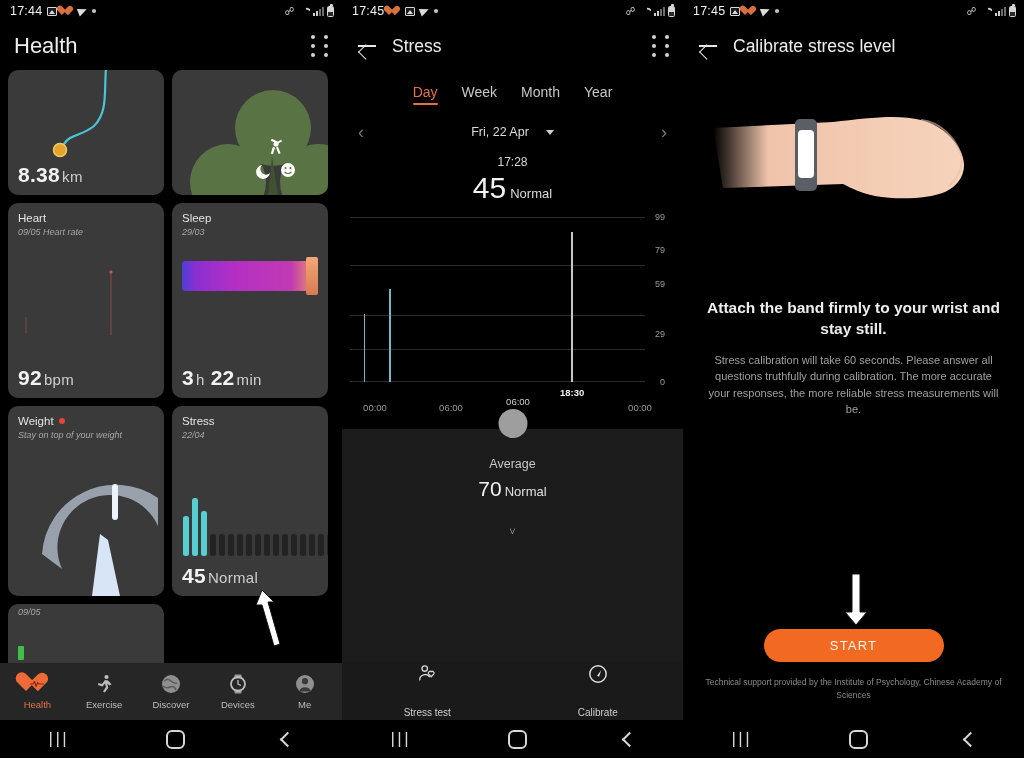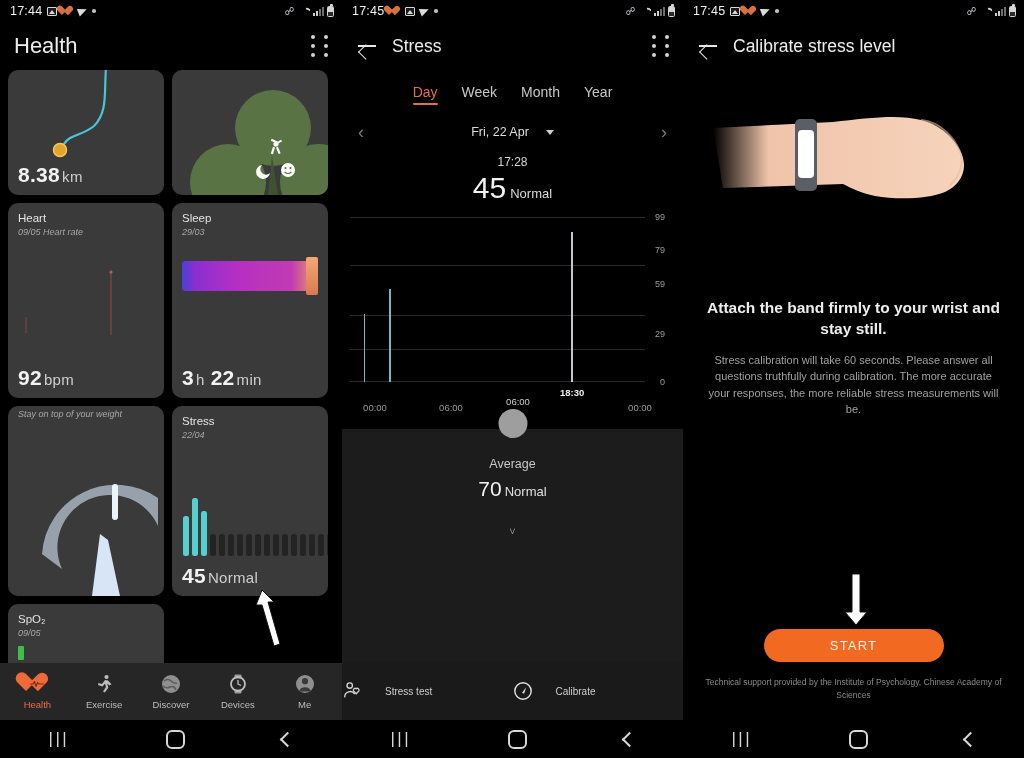--- a/index.html
+++ b/index.html
@@ -205,21 +205,21 @@
   .sum-col { flex:1; text-align:center; }
   .sum-lab { color:#c8c8c8; font-size:12.5px; }
   .sum-val { color:#f2f2f2; font-size:21px; margin-top:6px; }
   .sum-val .sm { font-size:13px; color:#e0e0e0; margin-left:3px; }
   .sheet-caret { text-align:center; margin-top:24px; color:#8d8d8d; font-size:11px; }
 
   .action-bar {
     position:absolute; left:0; bottom:38px; width:100%; height:58px; background:#1a1a1a;
     display:flex; align-items:center;
   }
-  .action { flex:1; display:flex; flex-direction:row; align-items:center; gap:23px;}
+  .action { flex:1; display:flex; flex-direction:column; align-items:center; gap:23px;}
   .action-label { color:#cfcfcf; font-size:10px; }
 
   
   .hand-wrap { margin-top:22px; height:190px; position:relative; }
   .c-head { color:#ededed; font-size:15.5px; font-weight:700; text-align:center; padding:0 22px; line-height:1.35; margin-top:16px; }
   .c-body { color:#a0a0a0; font-size:11px; text-align:center; padding:0 24px; line-height:1.5; margin-top:12px; }
   .start-btn {
     position:absolute; left:50%; transform:translateX(-50%); top:629px;
     width:180px; height:33px; border-radius:18px; background:#f26a21;
     color:#fff6ee; font-size:13px; letter-spacing:1.2px;
@@ -322,20 +322,24 @@
       <div class="card h2">
         <div class="card-title">Sleep</div>
         <div class="card-sub">29/03</div>
         <div class="sleepbar"></div>
         <div class="card-big">
           <span>3</span><span class="unit">h</span><span class="n2">22</span><span class="unit">min</span>
         </div>
       </div>
 
       <div class="card h3">
+        <div class="card-title">
+          <span>Weight</span>
+            <span class="red-dot"></span>
+        </div>
         <div class="card-sub">Stay on top of your weight</div>
         <svg class="gauge" viewBox="0 0 156 190">
           <path d="M34 148 A 74 74 0 0 1 150 92 L150 120 A 48 48 0 0 0 54 163 Z" fill="#a8b3c0" opacity="0.85"></path>
           <rect x="104" y="78" width="6" height="36" rx="3" fill="#eef3fa"></rect>
           <path d="M92 128 L100 134 L112 190 L84 190 Z" fill="#d7e5f7"></path>
         </svg>
       </div>
 
       <div class="card h3">
         <div class="card-title">Stress</div>
@@ -358,21 +362,20 @@
             <i style="height:22px"></i>
           <i style="height:22px"></i>
             <i style="height:22px"></i>
         </div>
         <div class="card-big">
           <span>45</span><span class="unit">Normal</span>
         </div>
       </div>
 
       <div class="card h4">
-        <div class="card-title">SpO₂</div>
         <div class="card-sub">09/05</div>
         <div class="spo2-bar"></div>
       </div>
     </div>
 
     <svg class="anno" style="left:248px; top:588px; width:46px; height:60px;">
       <polygon points="14,2 26,14 20,14 32,56 26,58 14,17 8,17" fill="#ffffff" stroke="#111" stroke-width="1"></polygon>
     </svg>
 
     <div class="tabbar">

